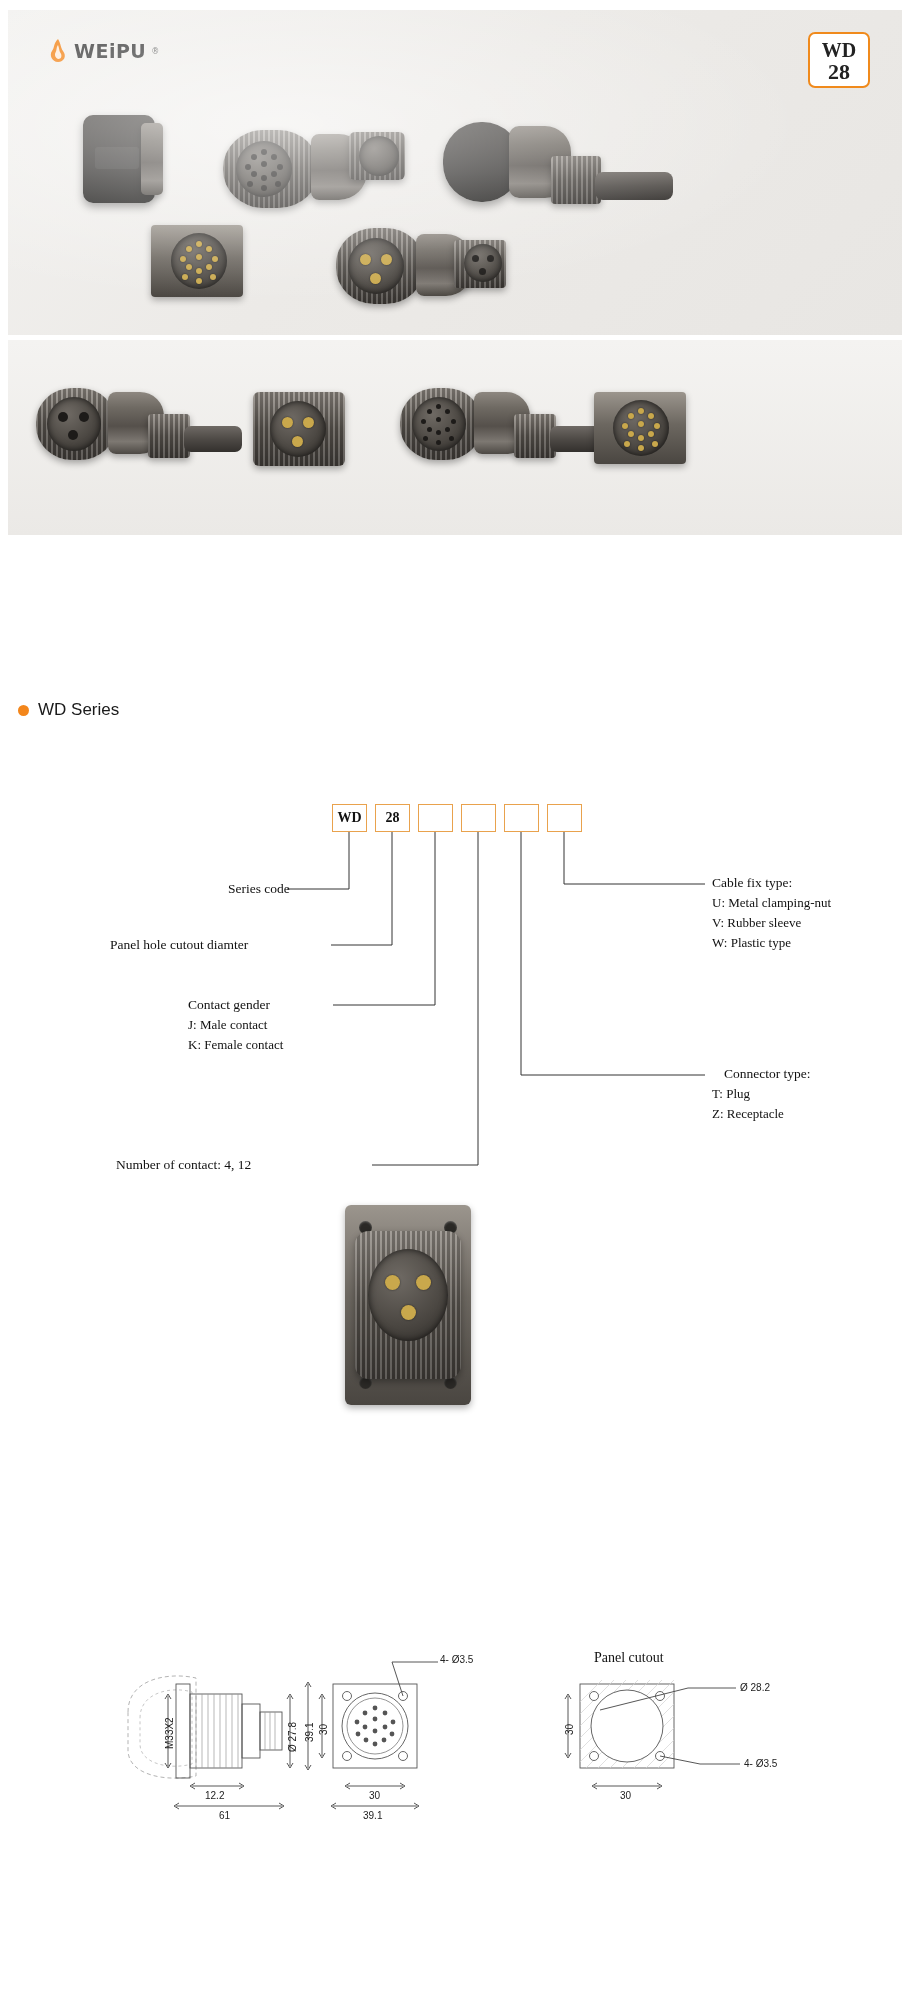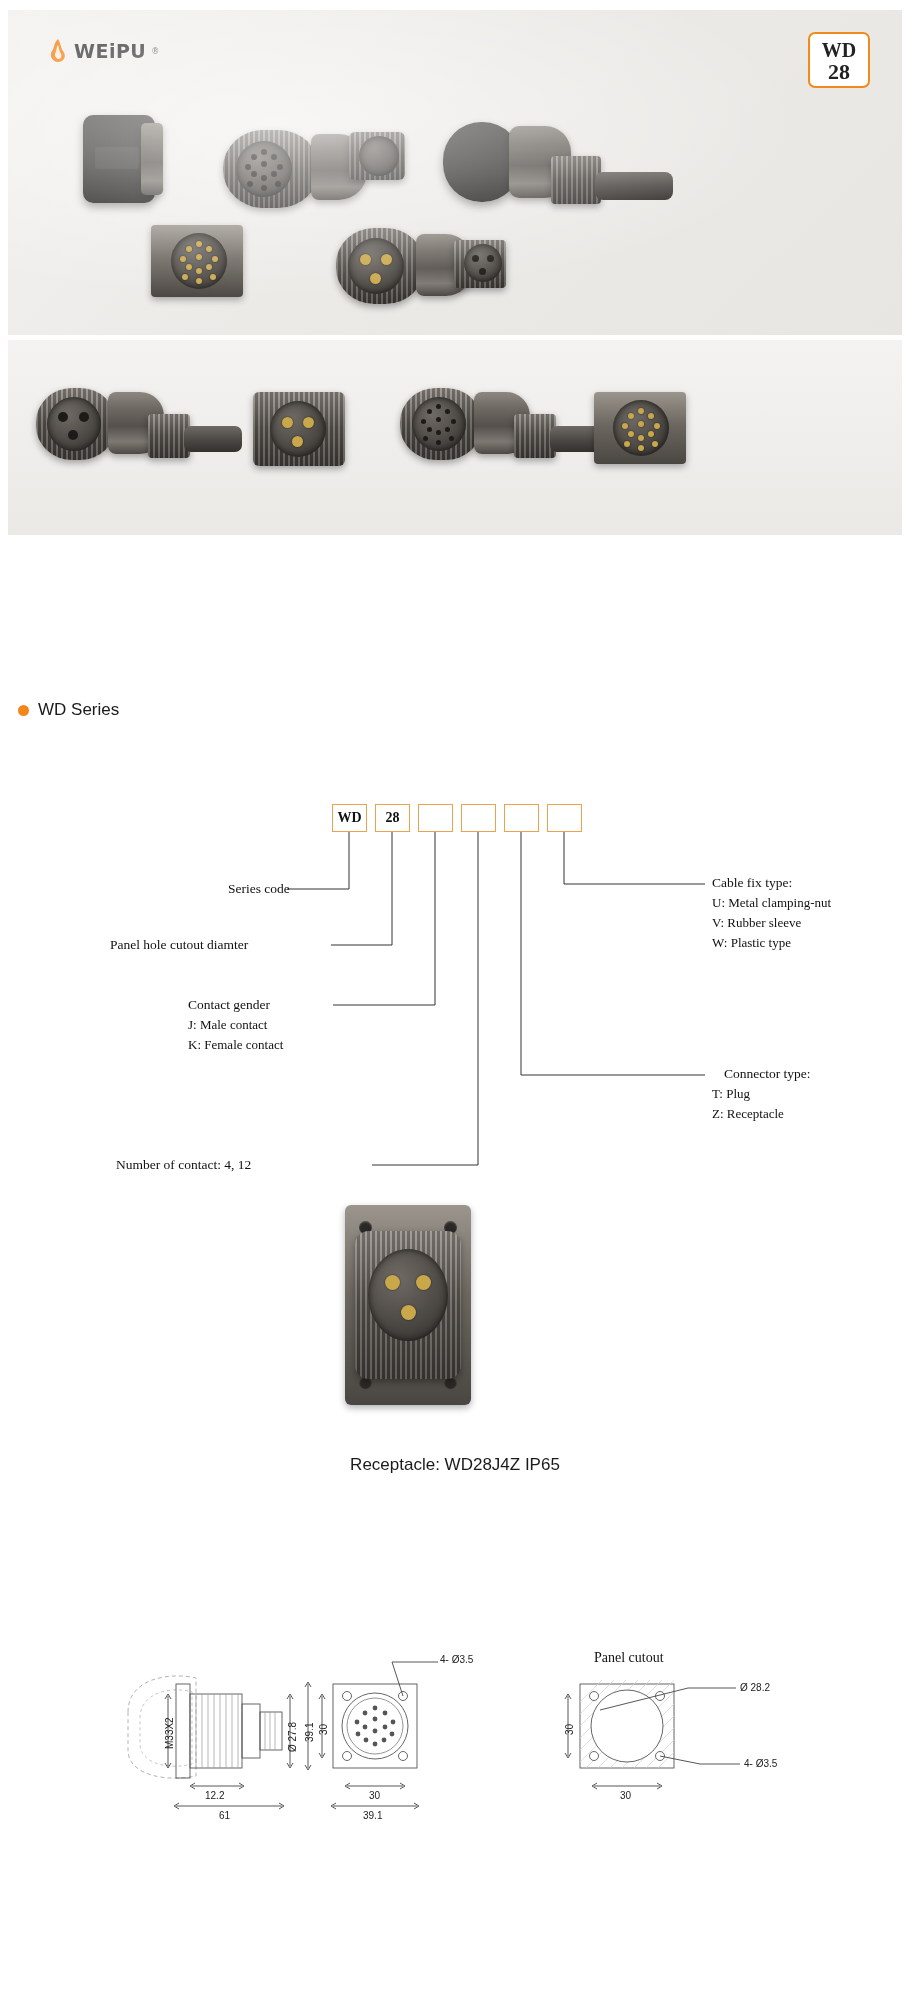--- a/index.html
+++ b/index.html
@@ -423,21 +423,20 @@
 
     <div class="ribbed" style="position:absolute;left:10px;top:26px;width:106px;height:148px;border-radius:14px;"></div>
 
     <div class="face" style="position:absolute;left:23px;top:44px;width:80px;height:92px;border-radius:40px/46px;">
       <span class="pin" style="left:17px;top:26px;width:15px;height:15px;"></span>
       <span class="pin" style="left:48px;top:26px;width:15px;height:15px;"></span>
       <span class="pin" style="left:33px;top:56px;width:15px;height:15px;"></span>
     </div>
   </div>
 
-  <div class="photo-caption">Receptacle: WD28J4Z  IP65</div>
 
   <div class="draw-area">
     <svg width="910" height="330">
       <g stroke="#7a7a7a" stroke-width="0.9" fill="none">
 
         <path d="M128 112 C128 78, 170 72, 196 78 L196 176 C168 182, 128 176, 128 150 Z" stroke="#aaaaaa" stroke-dasharray="4 3"></path>
         <path d="M140 118 C140 92, 172 86, 192 92 L192 164 C170 170, 140 164, 140 144 Z" stroke="#c0c0c0" stroke-dasharray="3 3"></path>
 
         <rect x="176" y="84" width="14" height="94" stroke="#555"></rect>
 

